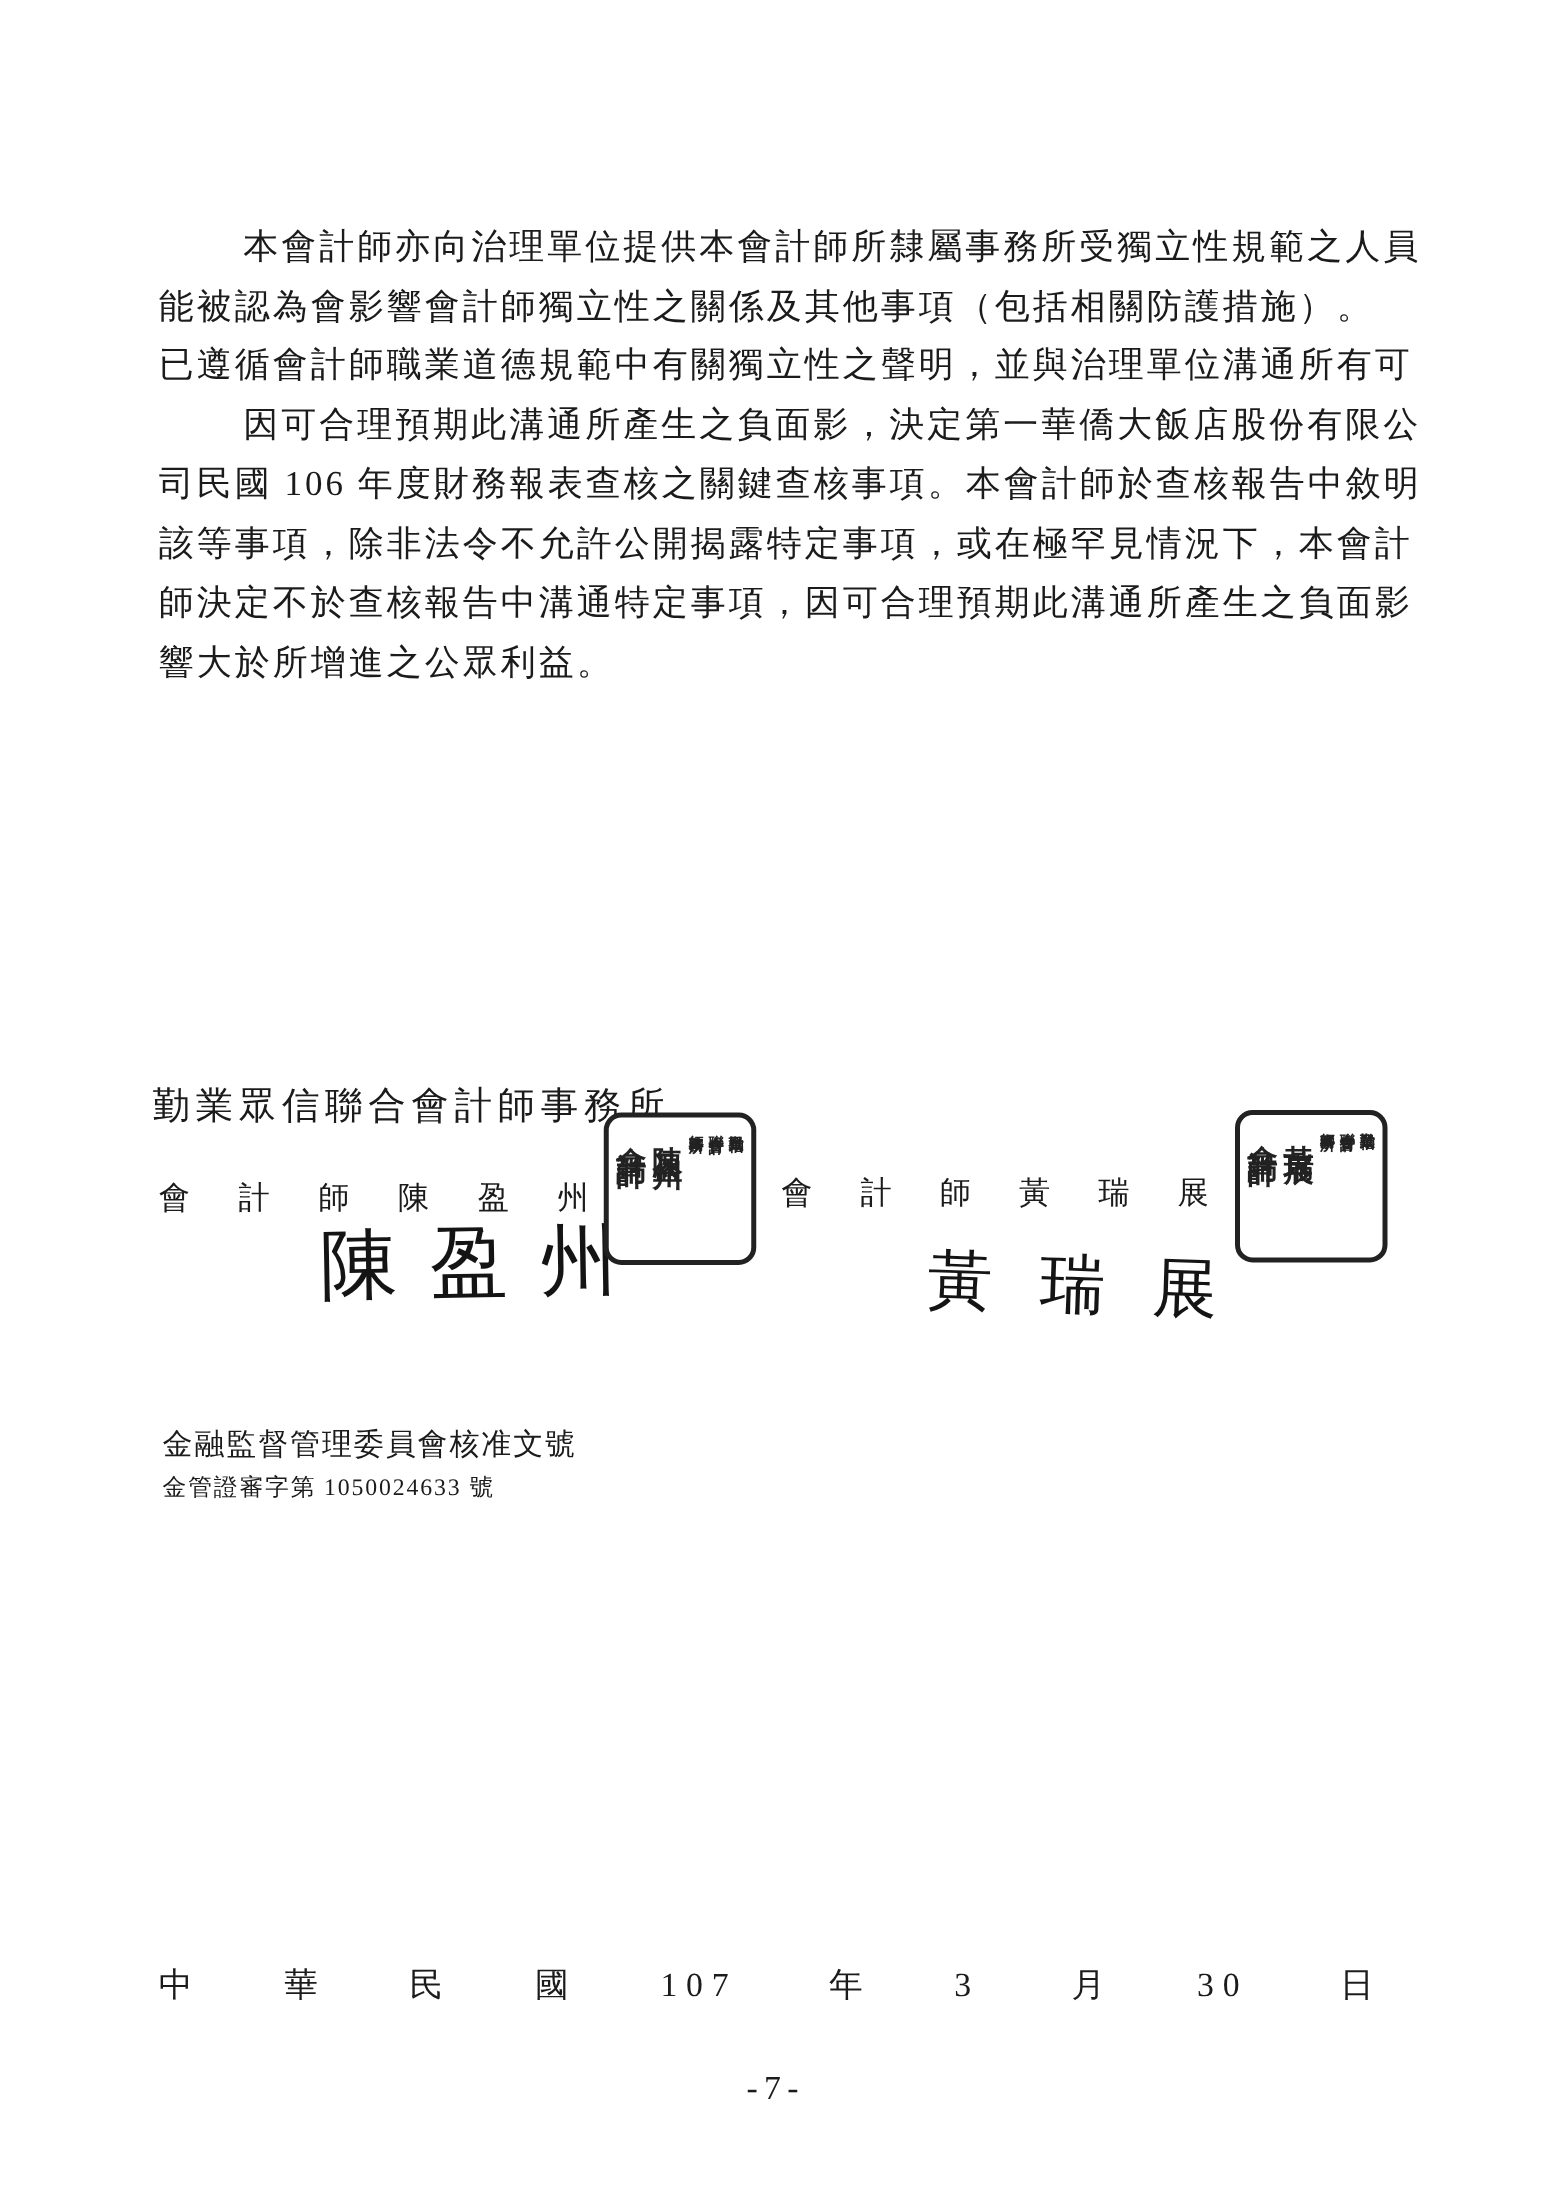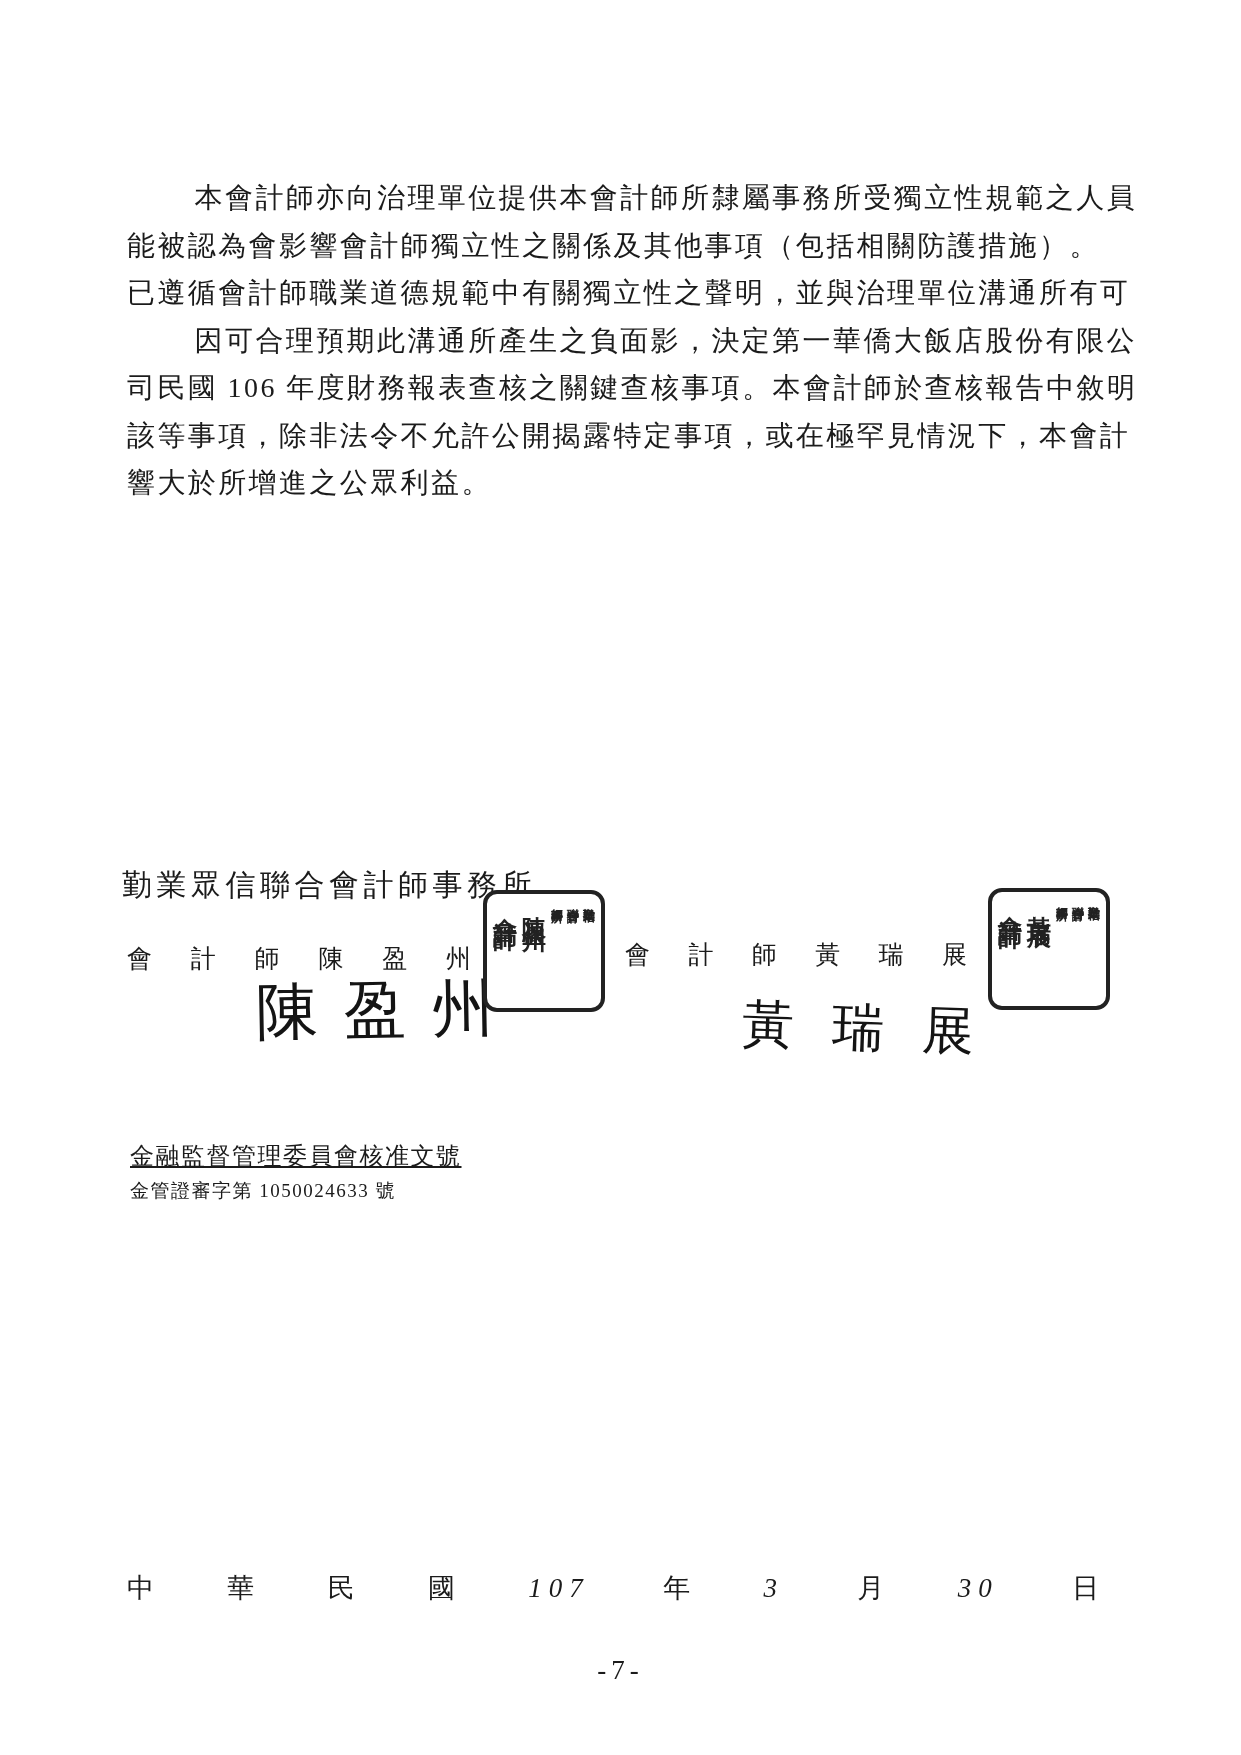--- a/index.html
+++ b/index.html
@@ -112,41 +112,40 @@
 
   
   .approval { position: absolute; }
   .approval-left { left: 130px; top: 1140px; }
   .approval-right { left: 622px; top: 1140px; }
   .approval-title {
     font-size: 24px;
     letter-spacing: 1.5px;
     line-height: 33px;
     white-space: nowrap;
-    text-decoration: underline;
   }
   .approval-number {
     font-size: 19px;
     letter-spacing: 1.5px;
     line-height: 35px;
     white-space: nowrap;
   }
 
   
   .date-row {
     position: absolute;
     left: 127px;
     top: 1572px;
     width: 972px;
     display: flex;
     justify-content: space-between;
     font-size: 27px;
     line-height: 32px;
   }
-  .date-row .num { letter-spacing: 7px; font-style: italic; }
+  .date-row .num { letter-spacing: 7px; }
 
   
   .page-number {
     position: absolute;
     left: 0;
     top: 1655px;
     width: 1241px;
     text-align: center;
     font-size: 27px;
     letter-spacing: 5px;
@@ -160,20 +159,21 @@
   <section class="body-text">
     <div class="para">
       <div class="line indent">本會計師亦向治理單位提供本會計師所隸屬事務所受獨立性規範之人員</div>
       <div class="line">能被認為會影響會計師獨立性之關係及其他事項（包括相關防護措施）。</div>
       <div class="line">已遵循會計師職業道德規範中有關獨立性之聲明，並與治理單位溝通所有可</div>
     </div>
     <div class="para">
       <div class="line indent">因可合理預期此溝通所產生之負面影，決定第一華僑大飯店股份有限公</div>
       <div class="line">司民國 106 年度財務報表查核之關鍵查核事項。本會計師於查核報告中敘明</div>
       <div class="line">該等事項，除非法令不允許公開揭露特定事項，或在極罕見情況下，本會計</div>
+      <div class="line">師決定不於查核報告中溝通特定事項，因可合理預期此溝通所產生之負面影</div>
       <div class="line">響大於所增進之公眾利益。</div>
     </div>
   </section>
 
   <div class="firm-name">勤業眾信聯合會計師事務所</div>
 
   <div class="cpa-row cpa-row-chen">
     <span>會</span>
     <span>計</span>
     <span>師</span>

